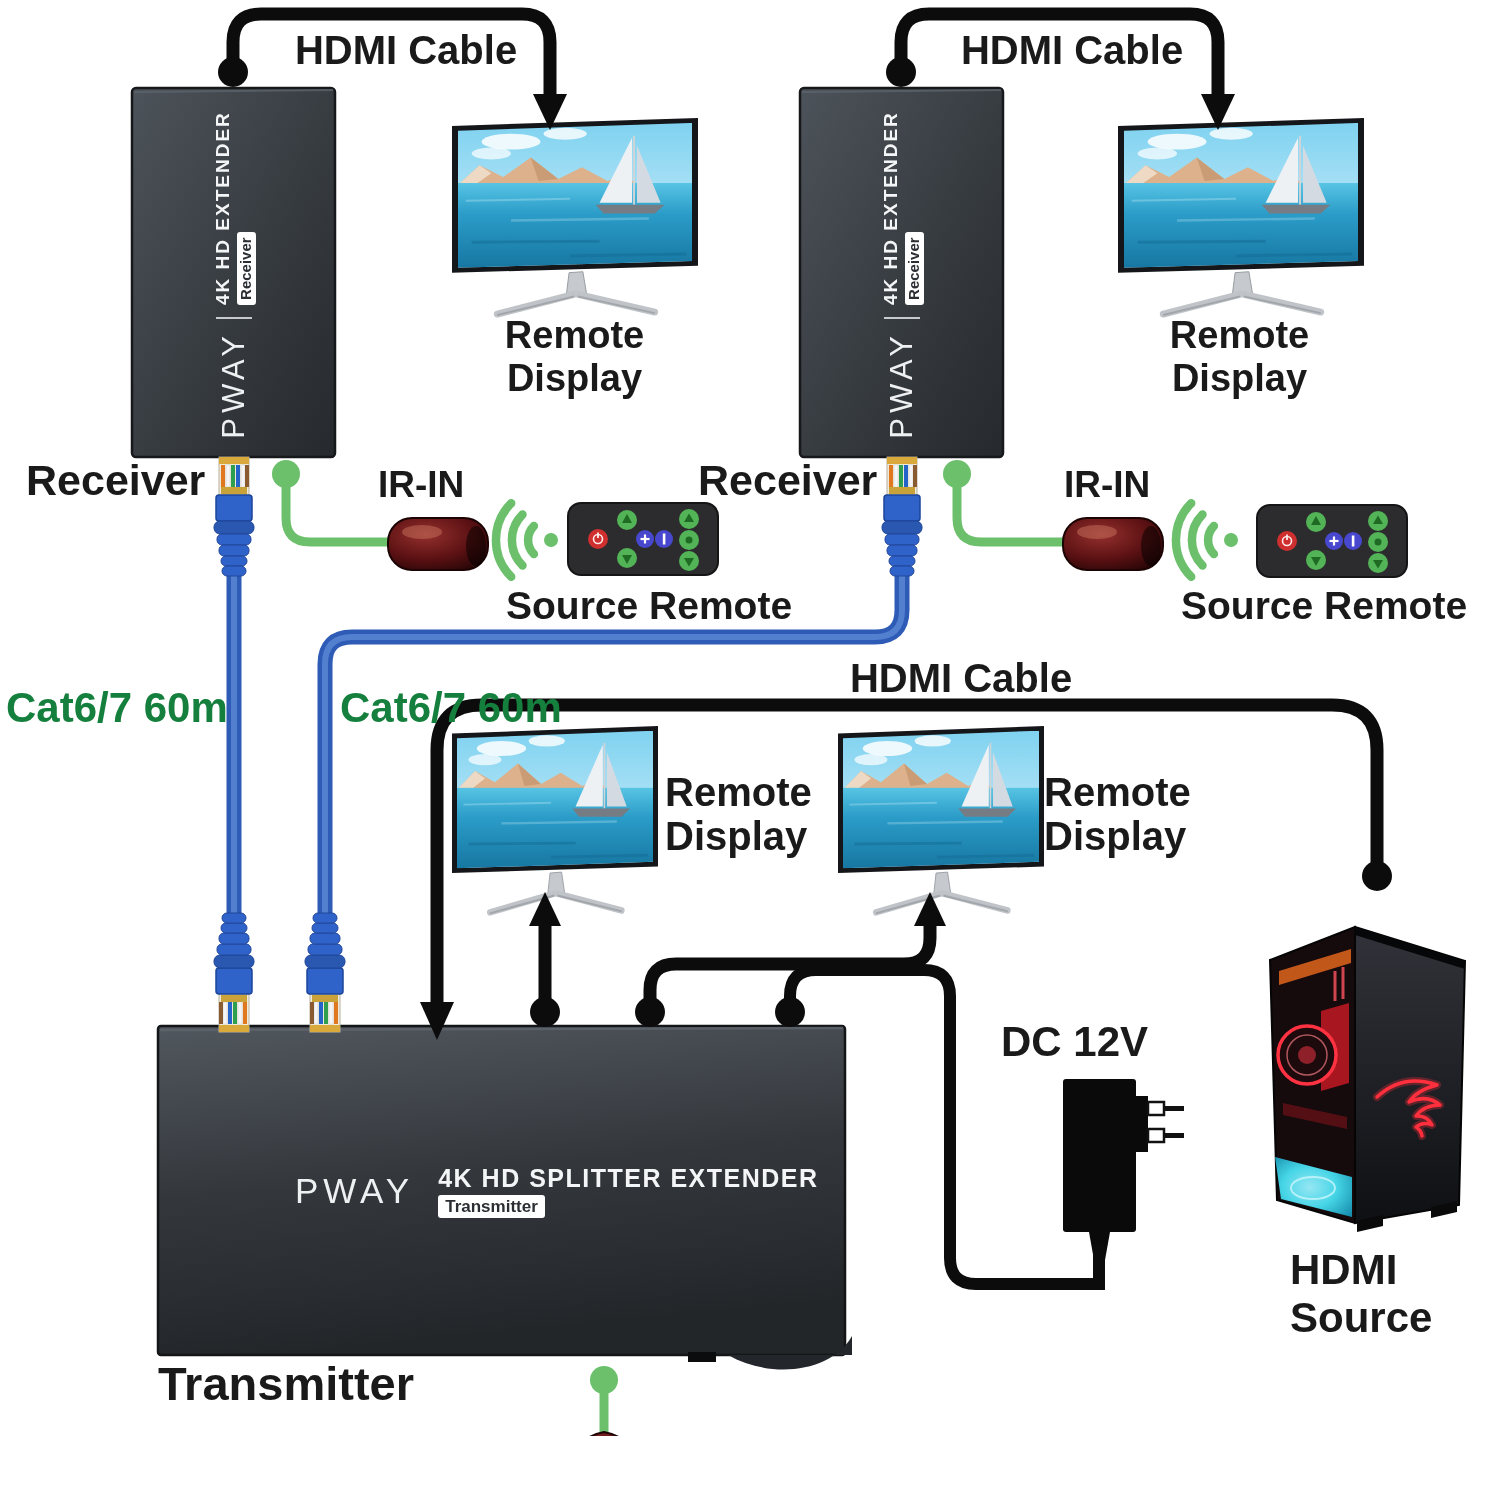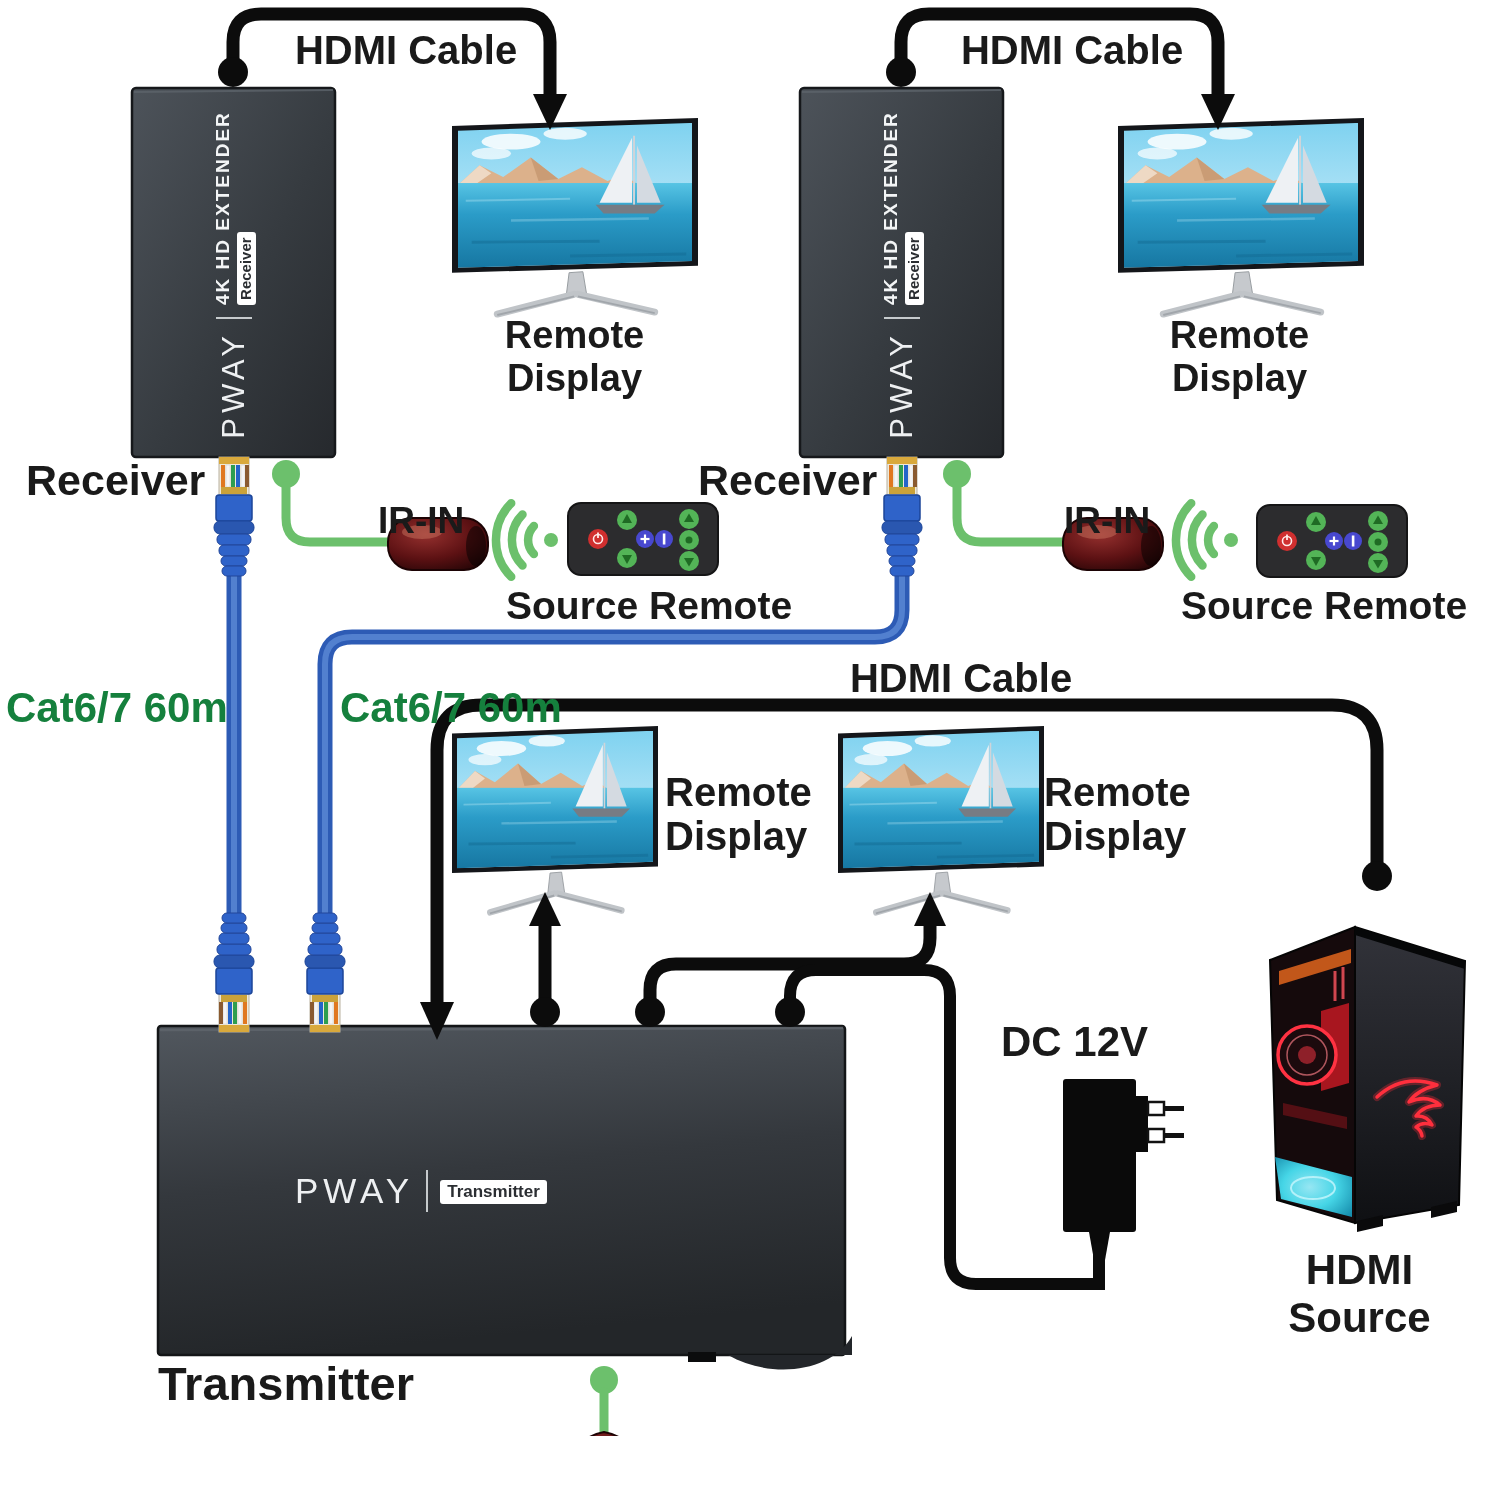--- a/index.html
+++ b/index.html
@@ -5,21 +5,21 @@
   html,body{margin:0;padding:0;background:#ffffff;}
   .stage{position:relative;width:1486px;height:1436px;background:#ffffff;overflow:hidden;
          font-family:"Liberation Sans", sans-serif;color:#161616;}
   .layer-svg{position:absolute;left:0;top:0;z-index:1;}
   .lbl{position:absolute;z-index:3;font-weight:700;color:#1a1a1a;white-space:pre-line;}
   .lbl.center{text-align:center;}
   .lbl-hdmi{font-size:40px;}
   .lbl-display{font-size:38px;line-height:1.12;}
   .lbl-display-mid{font-size:40px;line-height:1.1;}
   .lbl-receiver{font-size:43px;}
-  .lbl-irin{font-size:37px;margin-top:36px;}
+  .lbl-irin{font-size:37px;}
   .lbl-srcremote{font-size:39px;}
   .lbl-cat{font-size:42px;color:#15803d;}
   .lbl-dc{font-size:42px;}
   .lbl-hdmisrc{font-size:42px;}
   .lbl-trans{font-size:47px;}
   .lbl-irout{font-size:42px;}
   
   .devtext{position:absolute;z-index:3;display:flex;align-items:center;justify-content:center;gap:12px;}
   .devtext .brand{color:#eef0f2;font-weight:400;letter-spacing:5px;}
   .devtext .vdiv{background:#d6dadd;opacity:.9;}
@@ -315,21 +315,21 @@
 <div class="lbl lbl-cat" style="left:6px;top:684px;">Cat6/7 60m</div>
 <div class="lbl lbl-cat" style="left:340px;top:684px;">Cat6/7 60m</div>
 
 <div class="lbl lbl-hdmi center" style="left:836px;top:656px;width:250px;">HDMI Cable</div>
 
 <div class="lbl lbl-display-mid" style="left:665px;top:770px;width:185px;">Remote Display</div>
 <div class="lbl lbl-display-mid" style="left:1044px;top:770px;width:185px;">Remote Display</div>
 
 <div class="lbl lbl-dc center" style="left:987px;top:1018px;width:175px;">DC 12V</div>
 
-<div class="lbl lbl-hdmisrc" style="left:1233px;top:1246px;text-align:center;">HDMI Source</div>
+<div class="lbl lbl-hdmisrc" style="left:1290px;top:1246px;">HDMI Source</div>
 
 <div class="lbl lbl-trans" style="left:158px;top:1356px;">Transmitter</div>
 
 <div class="lbl lbl-irout" style="left:650px;top:1442px;">IR-OUT</div>
 
 <div class="devtext rxtext" style="left:64px;top:243px;">
   <span class="brand">PWAY</span>
   <span class="vdiv"></span>
   <span class="col">
     <span class="model">4K HD EXTENDER</span>
@@ -341,17 +341,18 @@
   <span class="vdiv"></span>
   <span class="col">
     <span class="model">4K HD EXTENDER</span>
     <span class="badge">Receiver</span>
   </span>
 </div>
 <div class="devtext txtext" style="left:295px;top:1163px;">
   <span class="brand">PWAY</span>
   <span class="vdiv"></span>
   <span class="col">
+    <span class="model">4K HD SPLITTER EXTENDER</span>
     <span class="badge">Transmitter</span>
   </span>
 </div>
 
 </div>
 
 </body></html>

